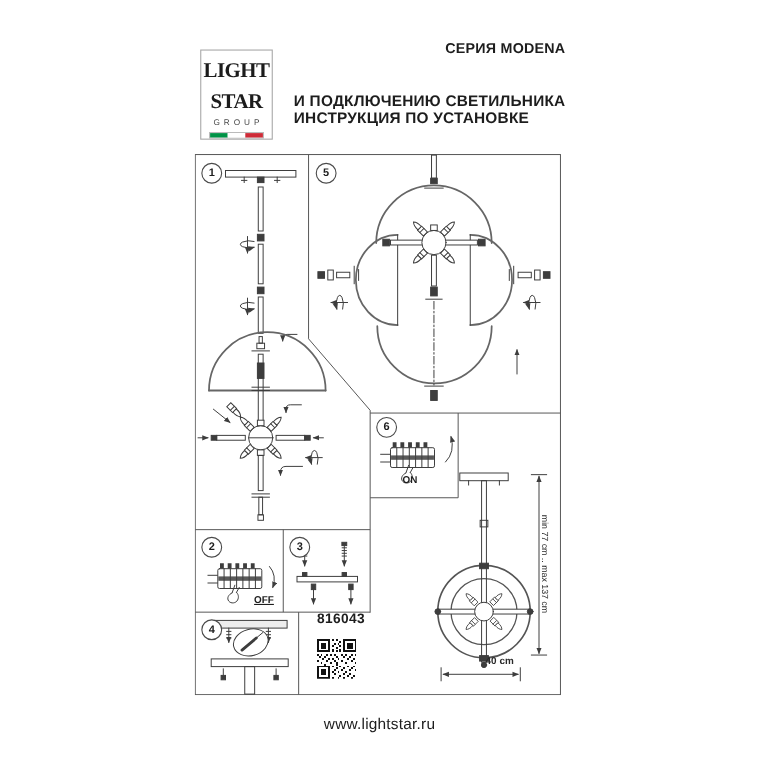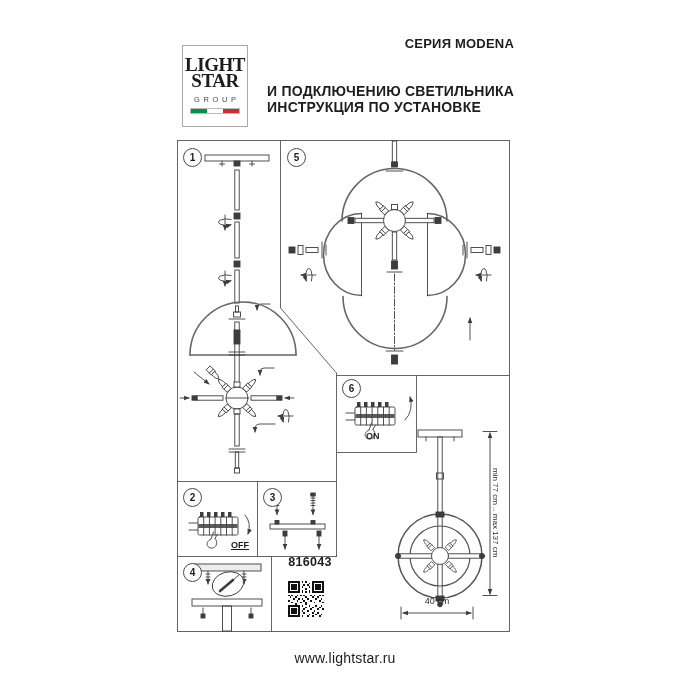--- a/index.html
+++ b/index.html
@@ -3,36 +3,36 @@
 <meta charset="utf-8">
 <style>
   html,body{margin:0;padding:0;background:#fff;}
   .sheet{position:relative;width:690px;height:690px;background:#fff;overflow:hidden;
          font-family:"Liberation Sans","DejaVu Sans",sans-serif;color:#1d1d1d;}
   .abs{position:absolute;}
   
   .logo-box{left:182px;top:45px;width:66px;height:82px;border:1px solid #a8a8a8;
             background:#fff;text-align:center;box-sizing:border-box;}
   .logo-word{font-family:"Liberation Serif","DejaVu Serif",serif;font-weight:bold;
-             font-size:19px;line-height:16px;letter-spacing:-0.5px;color:#1c1c1c;}
+             font-size:19px;line-height:16px;letter-spacing:-0.5px;color:#1c1c1c;margin-top:12px;}
   .logo-top{margin-top:11px;}
   .logo-group{font-size:7.5px;letter-spacing:3.6px;text-indent:3.6px;color:#4a4a4a;margin-top:6px;}
   .flag{margin:4px auto 0;width:48px;height:4px;border:0.5px solid #bbb;display:flex;}
   .flag span{flex:1;height:100%;}
   .hdr-block{right:176px;text-align:left;font-weight:bold;}
   .hdr-small{top:36px;font-size:13px;line-height:16px;letter-spacing:0.2px;}
   .hdr-big{top:83px;font-size:14px;line-height:16px;letter-spacing:0.2px;}
   
   .badge{width:17px;height:17px;border:1px solid #4a4a4a;border-radius:50%;background:#fff;
          font-size:10px;font-weight:bold;line-height:17px;text-align:center;}
   .lbl{font-weight:bold;font-size:9px;}
   .article-code{left:285px;top:555px;width:50px;text-align:center;font-size:12.5px;font-weight:bold;letter-spacing:0.3px;}
   .dim-v{left:491px;top:452px;height:122px;writing-mode:vertical-rl;
          font-size:8px;color:#2a2a2a;text-align:center;white-space:nowrap;}
-  .dim-h{left:407px;top:596px;width:60px;text-align:center;font-size:9px;color:#2a2a2a;}
+  .dim-h{left:407px;top:596px;width:60px;text-align:right;font-size:9px;color:#2a2a2a;font-weight:bold;}
   .footer{left:0;top:650px;width:690px;text-align:center;font-size:14px;font-weight:normal;letter-spacing:0.2px;}
 </style>
 </head>
 <body>
 
 <div class="sheet">
 
   <div class="abs logo-box">
     <div class="logo-word logo-top">LIGHT</div>
     <div class="logo-word">STAR</div>

